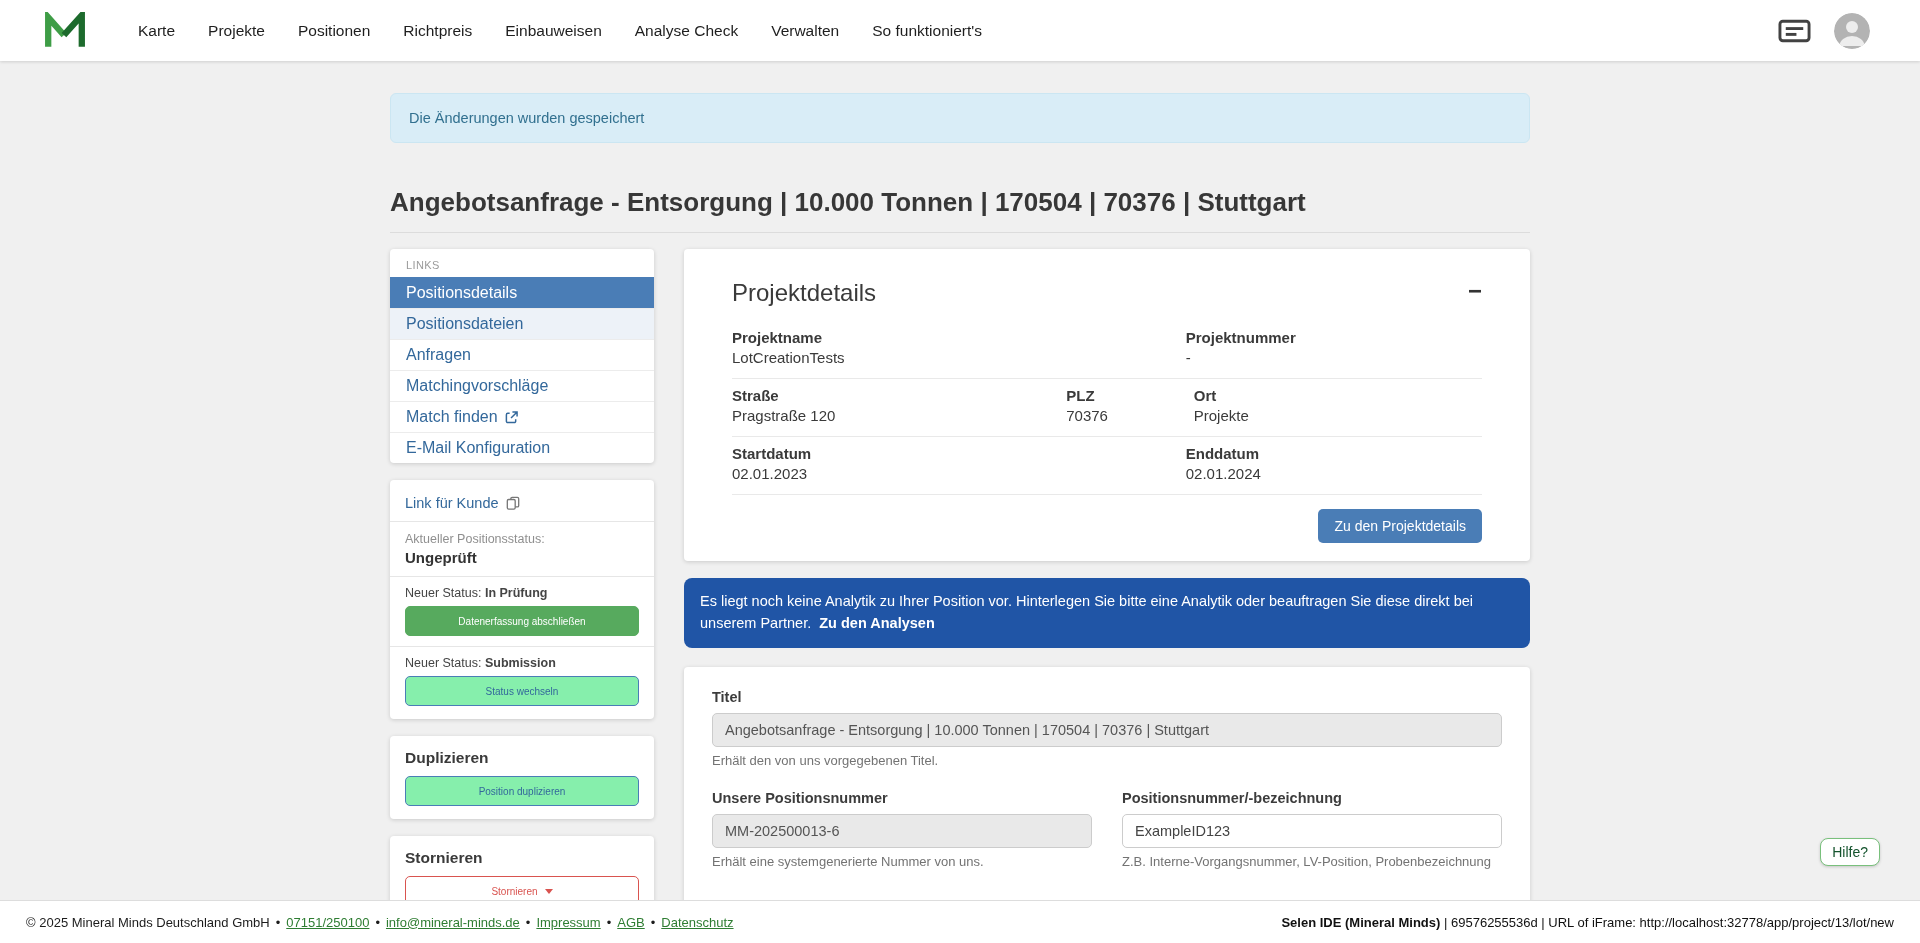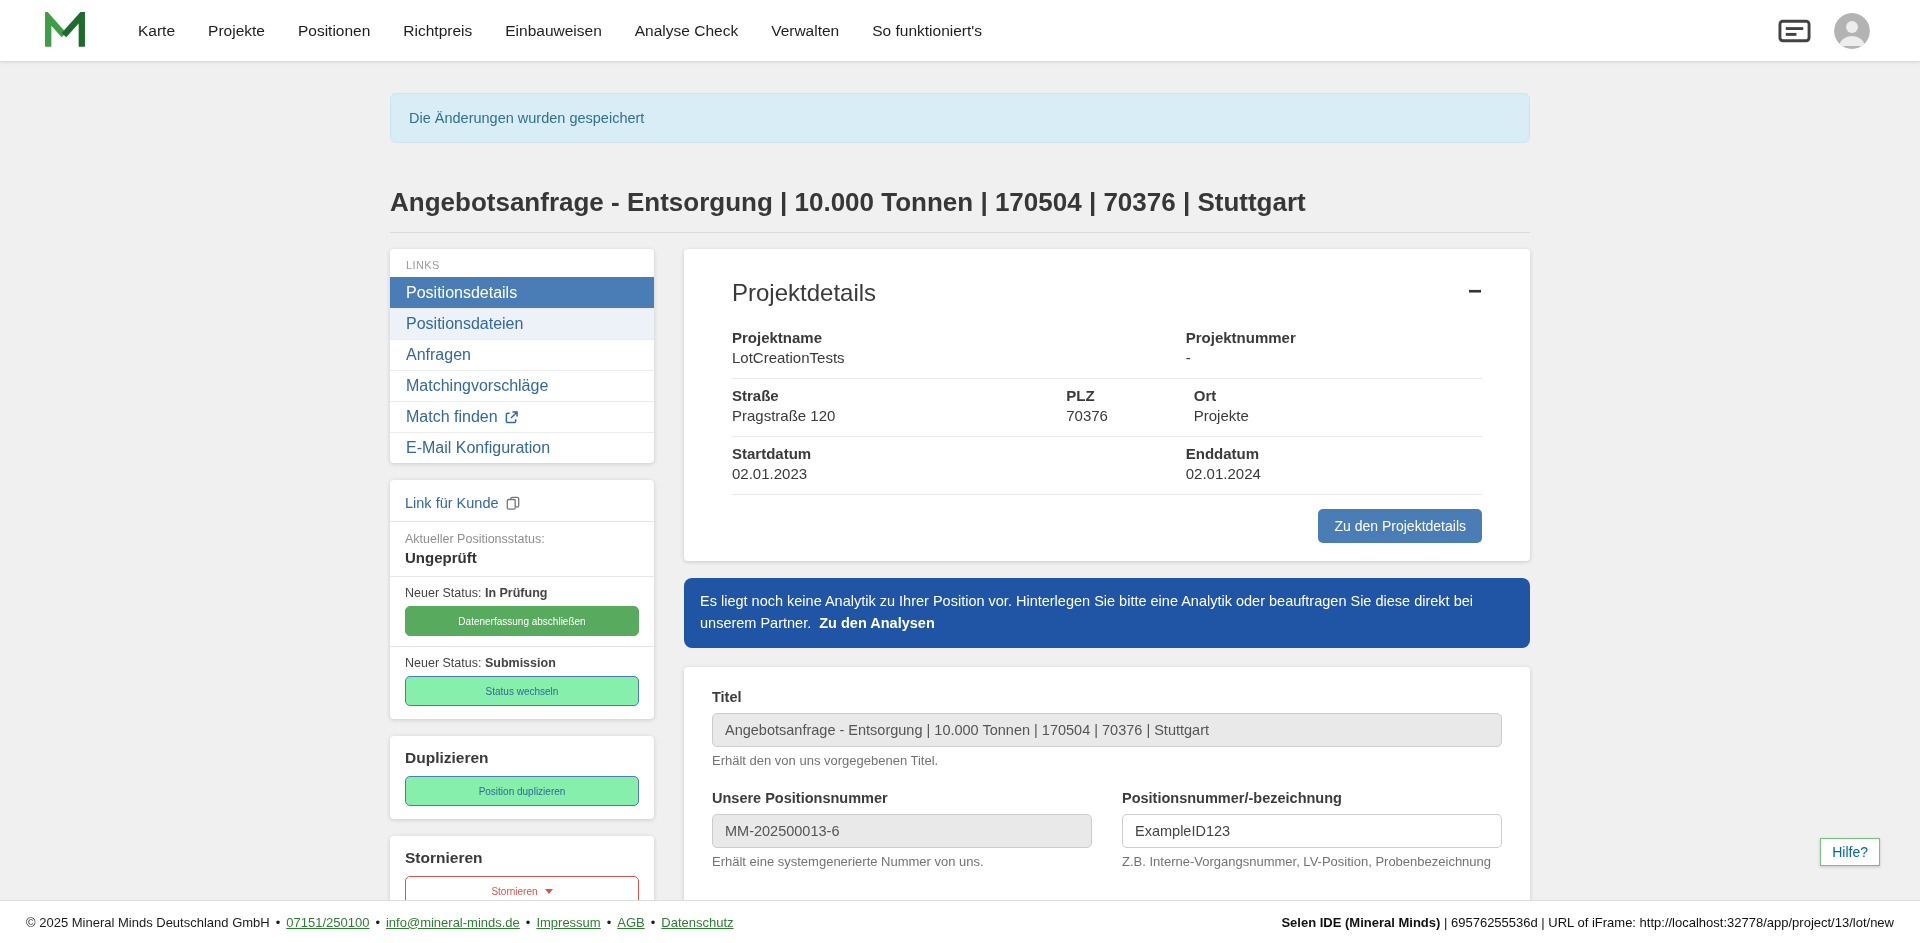--- a/index.html
+++ b/index.html
@@ -87,21 +87,21 @@
 
   
   .footer { position: absolute; left: 0; right: 0; bottom: 0; height: 43px; background: #fff;
             border-top: 1px solid #ddd; display: flex; align-items: center; justify-content: space-between;
             padding: 0 26px; font-size: 13px; z-index: 10; }
   .footer-left { display: flex; align-items: center; gap: 6px; color: #1c1c1c; white-space: nowrap; }
   .footer-link { color: #2e7d32; text-decoration: underline; cursor: pointer; }
   .footer-right { color: #111; white-space: nowrap; }
   .fr-bold { font-weight: 700; }
   .help-btn { position: absolute; right: 40px; bottom: 77px; background: #fff; border: 1px solid #79c07c;
-              border-radius: 0; padding: 5px 11px; font-size: 14px; color: #0369a1; font-family: inherit;
+              border-radius: 8px; padding: 5px 11px; font-size: 14px; color: #14532d; font-family: inherit;
               cursor: pointer; box-shadow: 0 1px 3px rgba(0,0,0,.18); z-index: 20; }
 </style>
 </head>
 <body>
 
 <header class="navbar">
   <div class="logo">
     <svg viewBox="0 0 40 36" width="42" height="38">
       <path d="M4 33 V5 L19 22" fill="none" stroke="#3e9d46" stroke-width="6"></path>
       <path d="M19 22 L36 3 V33" fill="none" stroke="#1d6b2d" stroke-width="6"></path>

